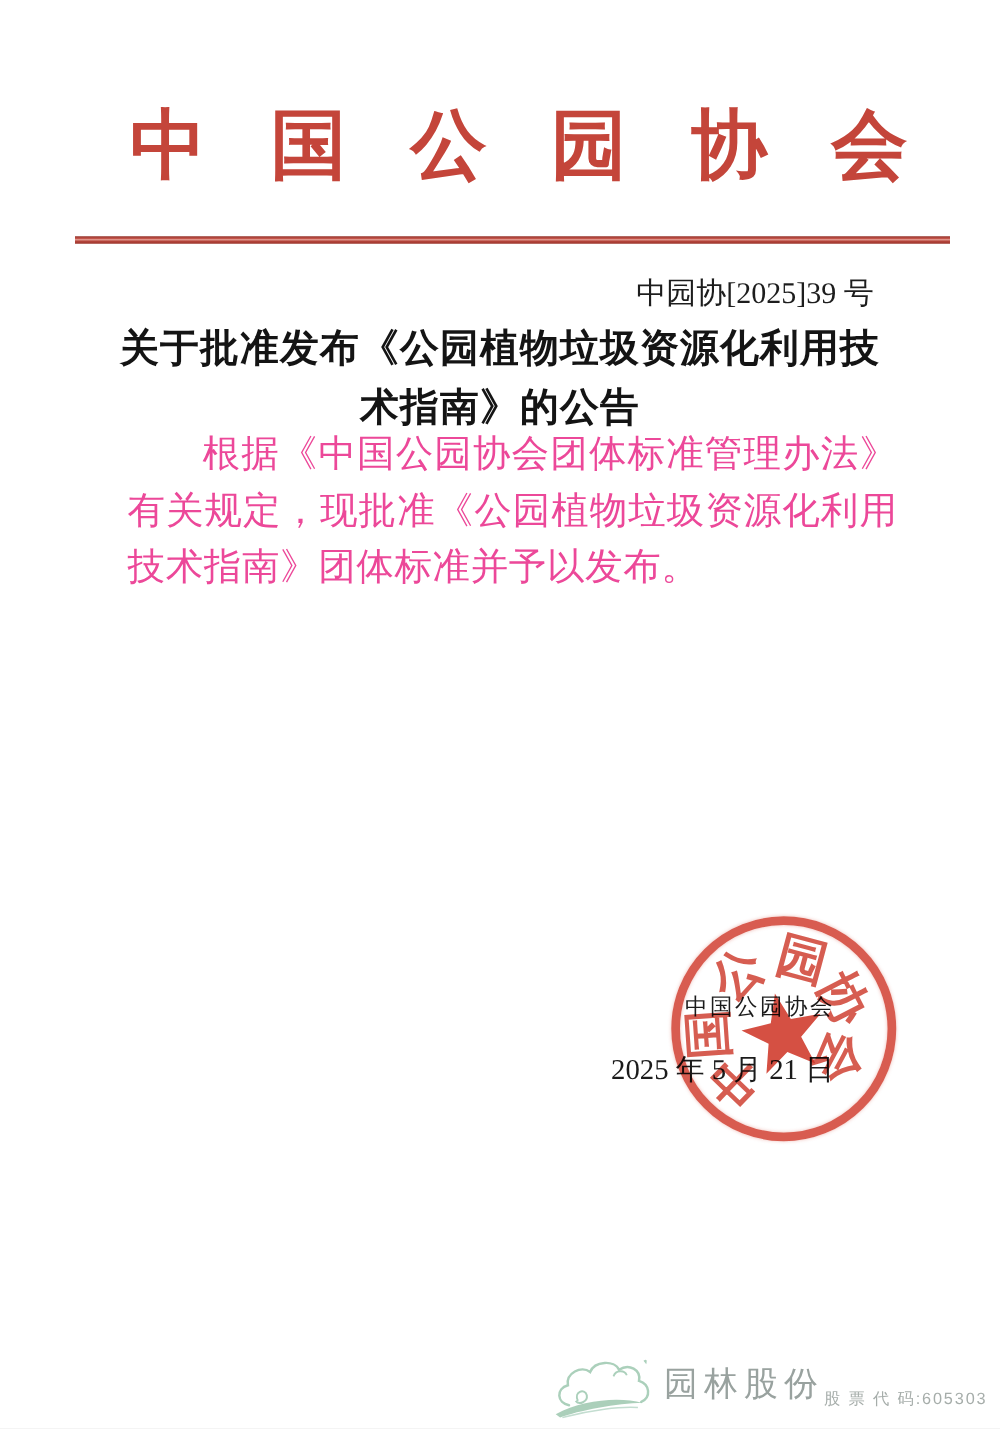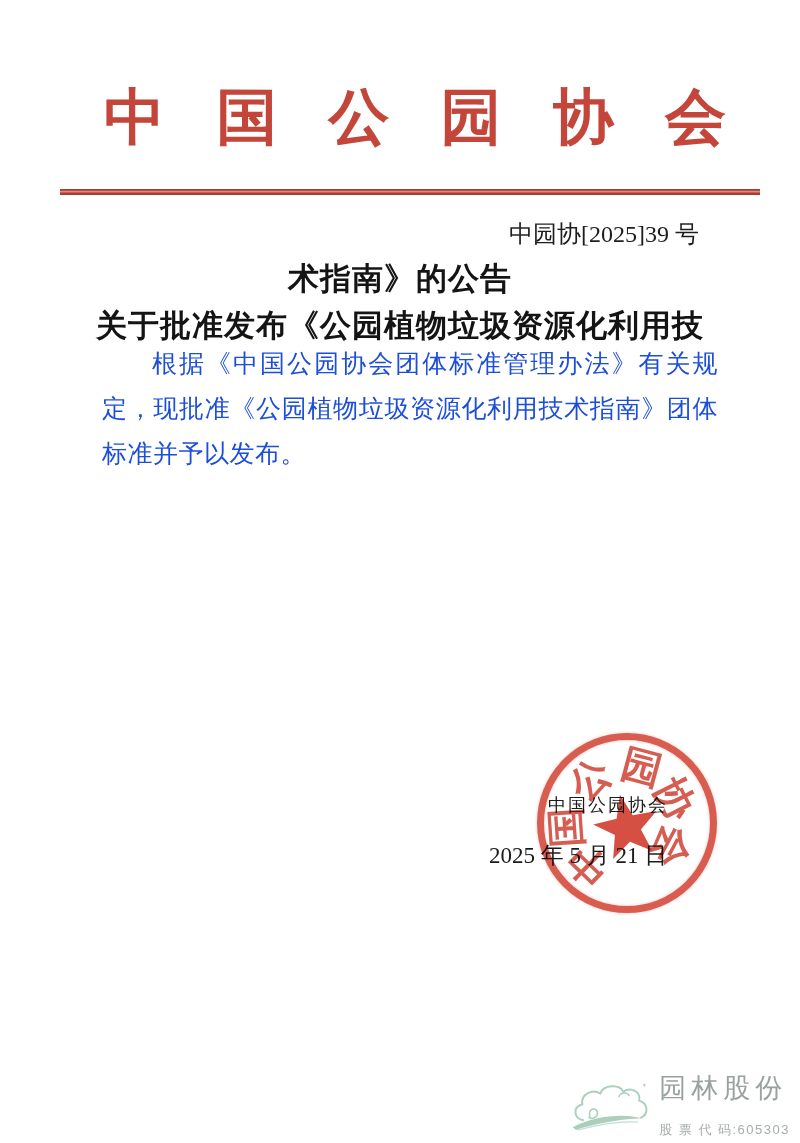--- a/index.html
+++ b/index.html
@@ -32,21 +32,21 @@
   
   .doc-title{
     position:absolute;top:255px;left:50px;width:700px;
     text-align:center;font-size:31px;line-height:47px;
     font-weight:bold;color:#141414;letter-spacing:1px;
   }
 
   
   .doc-body{
     position:absolute;top:341px;left:102px;width:616px;
-    font-size:25px;line-height:45px;color:#1d4ed8;
+    font-size:30px;line-height:45px;color:#ec4899;
     text-align:justify;letter-spacing:0.5px;
   }
   .doc-body p{margin:0;text-indent:2em;}
 
   
   .sig-org{
     position:absolute;top:793px;left:608px;transform:translateX(-50%);
     font-size:18px;color:#1b1b1b;white-space:nowrap;z-index:2;letter-spacing:2px;
   }
   .sig-date{
@@ -77,21 +77,21 @@
   .rc5{transform:rotate(63deg)   translateY(-54px);}
   .rc6{transform:rotate(118deg)  translateY(-51px);}
 
   
   .watermark{
     position:absolute;right:10px;bottom:4px;
     display:flex;align-items:center;
     font-family:"Liberation Sans","DejaVu Sans",sans-serif;
   }
   .wm-logo{flex:0 0 auto;}
-  .wm-text{margin-left:10px;display:flex;flex-direction:column;}
+  .wm-text{margin-left:10px;display:flex;}
   .wm-company{font-size:27px;letter-spacing:5px;color:#99a29f;font-weight:500;line-height:30px;}
   .wm-stock{font-size:13px;letter-spacing:1.5px;color:#a6adaa;margin-top:18px;}
 </style>
 </head>
 <body>
 
 <div class="page">
 
   <div class="org-header">
     <span>中</span>
@@ -99,22 +99,22 @@
     <span>公</span>
     <span>园</span>
     <span>协</span>
     <span>会</span>
   </div>
   <div class="header-rule"></div>
 
   <div class="doc-number">中园协[2025]39 号</div>
 
   <div class="doc-title">
+    <div>关于批准发布《公园植物垃圾资源化利用技</div>
     <div>术指南》的公告</div>
-    <div>关于批准发布《公园植物垃圾资源化利用技</div>
   </div>
 
   <div class="doc-body">
     <p>根据《中国公园协会团体标准管理办法》有关规定，现批准《公园植物垃圾资源化利用技术指南》团体标准并予以发布。</p>
   </div>
 
   <div class="sig-org">中国公园协会</div>
   <div class="sig-date">2025 年 5 月 21 日</div>
 
   <div class="seal">

